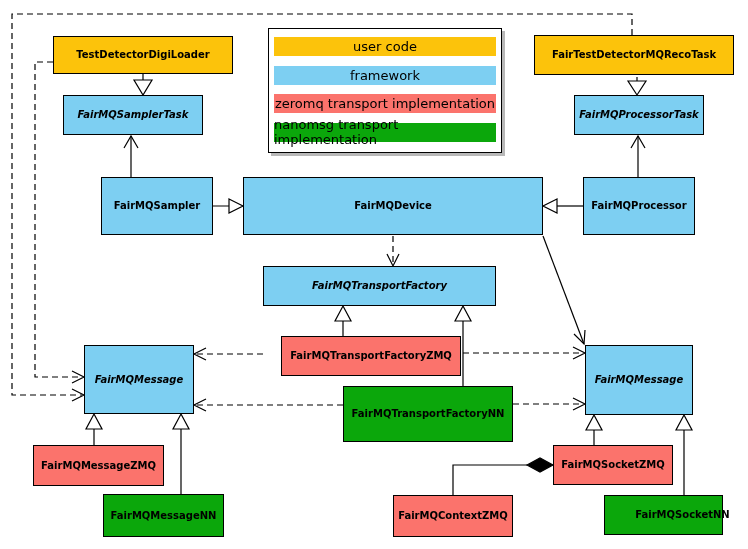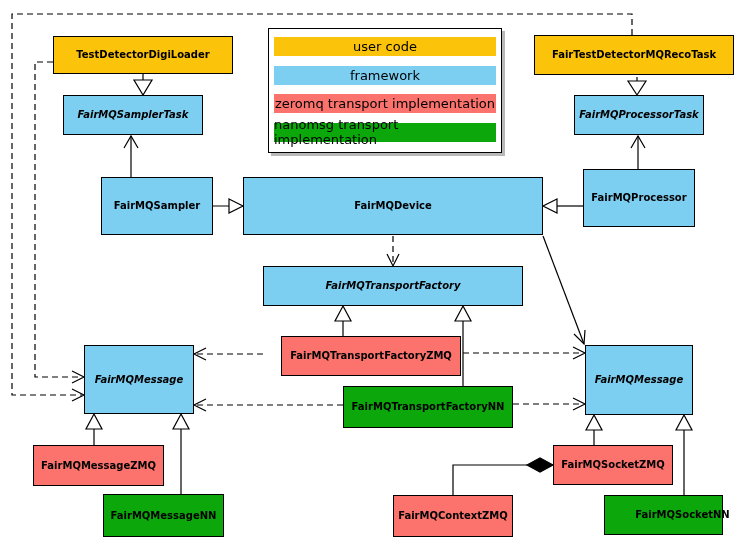--- a/index.html
+++ b/index.html
@@ -152,27 +152,27 @@
   <div class="node abstract" style="left: 63px; top: 95px; width: 140px; height: 40px; background-color: rgb(125, 207, 242);">FairMQSamplerTask</div>
 
   <div class="node" style="left: 73px; top: 177px; width: 112px; height: 58px; background-color: rgb(125, 207, 242); margin-left: 28px;">FairMQSampler</div>
 
   <div class="node" style="left: 243px; top: 177px; width: 300px; height: 58px; background-color: rgb(125, 207, 242);">FairMQDevice</div>
 
   <div class="node" style="left: 534px; top: 35px; width: 200px; height: 40px; background-color: rgb(252, 195, 11);">FairTestDetectorMQRecoTask</div>
 
   <div class="node abstract" style="left: 574px; top: 95px; width: 130px; height: 40px; background-color: rgb(125, 207, 242);">FairMQProcessorTask</div>
 
-  <div class="node" style="left: 583px; top: 169px; width: 112px; height: 58px; background-color: rgb(125, 207, 242);">FairMQProcessor</div>
+  <div class="node" style="left: 583px; top: 177px; width: 112px; height: 58px; background-color: rgb(125, 207, 242);">FairMQProcessor</div>
 
-  <div class="node abstract" style="left: 263px; top: 266px; width: 260px; height: 40px; background-color: rgb(125, 207, 242);">FairMQTransportFactory</div>
+  <div class="node abstract" style="left: 263px; top: 266px; width: 233px; height: 40px; background-color: rgb(125, 207, 242);">FairMQTransportFactory</div>
 
   <div class="node" style="left: 263px; top: 336px; width: 180px; height: 40px; background-color: rgb(251, 115, 108); margin-left: 18px;">FairMQTransportFactoryZMQ</div>
 
-  <div class="node" style="left: 343px; top: 386px; width: 170px; height: 42px; background-color: rgb(11, 167, 11);">FairMQTransportFactoryNN</div>
+  <div class="node" style="left: 343px; top: 386px; width: 170px; height: 56px; background-color: rgb(11, 167, 11);">FairMQTransportFactoryNN</div>
 
   <div class="node abstract" style="left: 84px; top: 345px; width: 110px; height: 69px; background-color: rgb(125, 207, 242);">FairMQMessage</div>
 
   <div class="node abstract" style="left: 585px; top: 345px; width: 108px; height: 70px; background-color: rgb(125, 207, 242);">FairMQMessage</div>
 
   <div class="node" style="left: 33px; top: 445px; width: 131px; height: 41px; background-color: rgb(251, 115, 108);">FairMQMessageZMQ</div>
 
   <div class="node" style="left: 103px; top: 494px; width: 121px; height: 43px; background-color: rgb(11, 167, 11);">FairMQMessageNN</div>
 
   <div class="node" style="left: 553px; top: 445px; width: 120px; height: 40px; background-color: rgb(251, 115, 108);">FairMQSocketZMQ</div>

